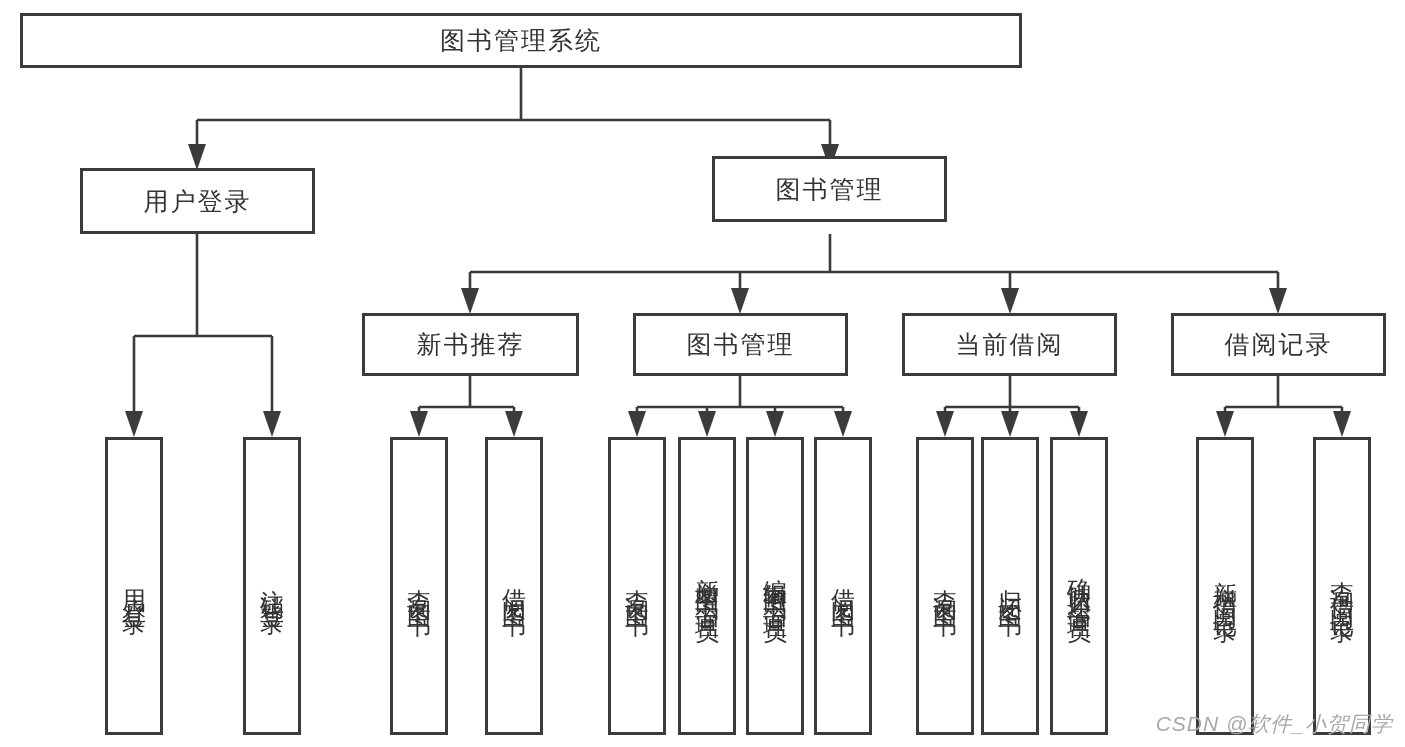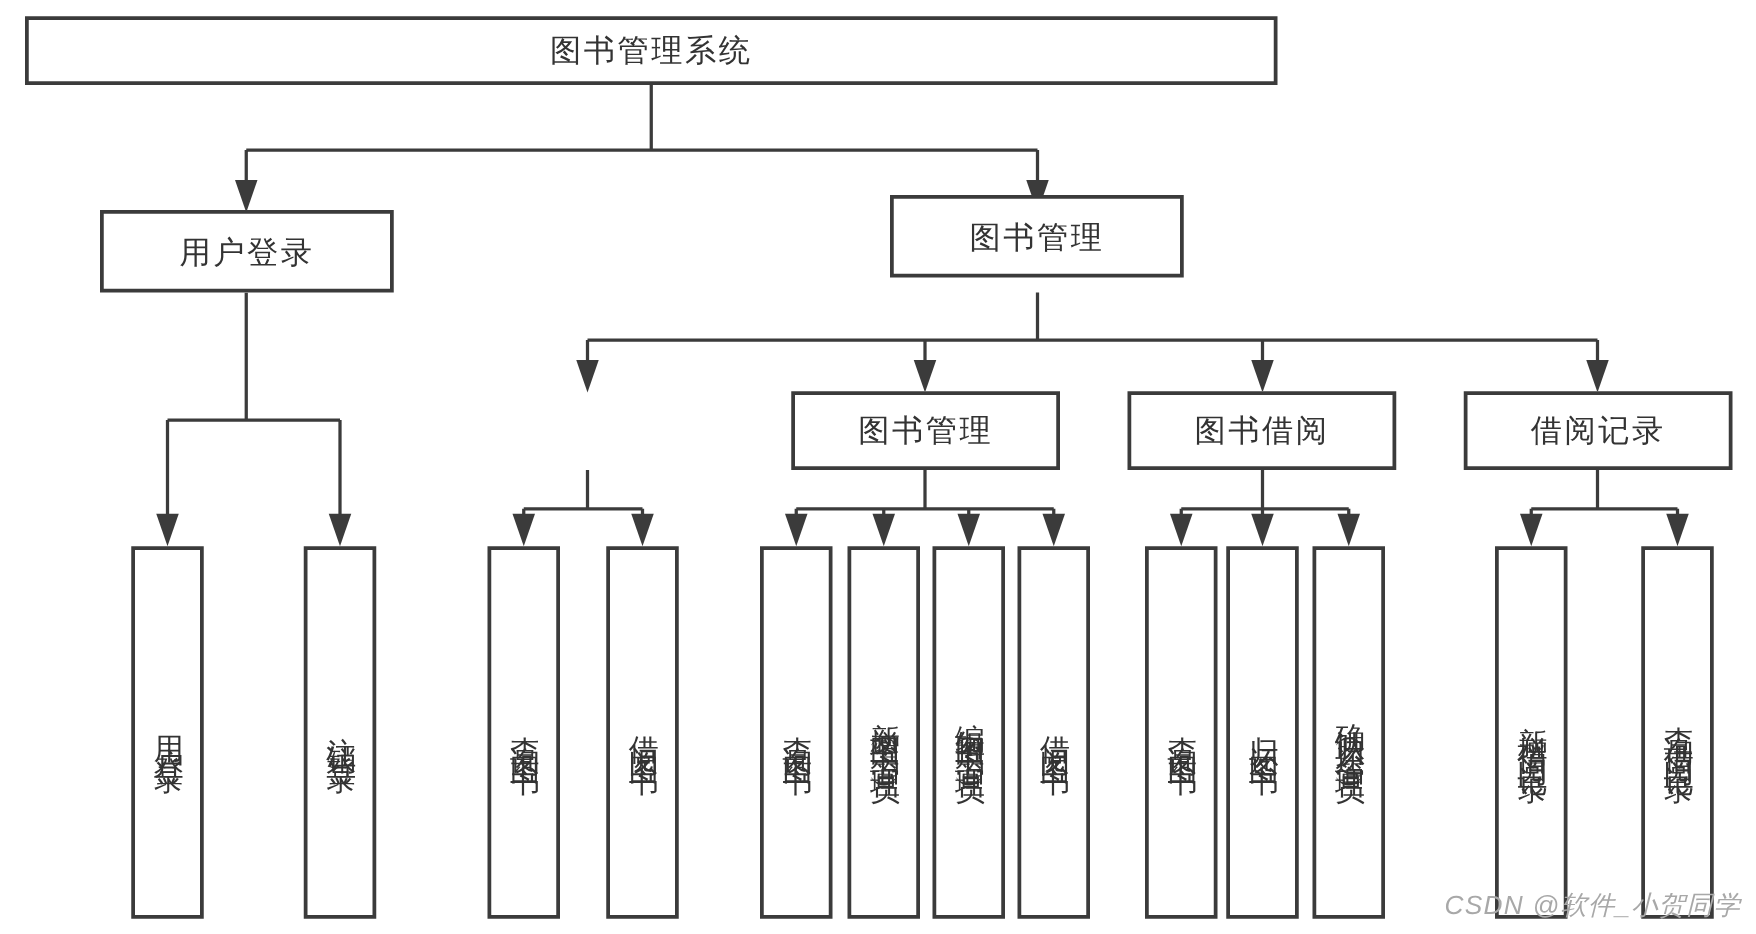--- a/index.html
+++ b/index.html
@@ -134,25 +134,28 @@
     <span class="hlabel">图书管理系统</span>
   </div>
 
   <div class="box" style="left:80px; top:168px; width:235px; height:66px;">
     <span class="hlabel">用户登录</span>
   </div>
   <div class="box" style="left:712px; top:156px; width:235px; height:66px;">
     <span class="hlabel">图书管理</span>
   </div>
 
+  <div class="box" style="left:362px; top:313px; width:217px; height:63px;">
+    <span class="hlabel">新书推荐</span>
+  </div>
   <div class="box" style="left:633px; top:313px; width:215px; height:63px;">
     <span class="hlabel">图书管理</span>
   </div>
   <div class="box" style="left:902px; top:313px; width:215px; height:63px;">
-    <span class="hlabel">图书借阅</span>
+    <span class="hlabel">当前借阅</span>
   </div>
   <div class="box" style="left:1171px; top:313px; width:215px; height:63px;">
     <span class="hlabel">借阅记录</span>
   </div>
 
   <div class="box" style="left:105px; top:437px; width:58px; height:298px;">
     <span class="vlabel">用户登录</span>
   </div>
   <div class="box" style="left:243px; top:437px; width:58px; height:298px;">
     <span class="vlabel">注销登录</span>

